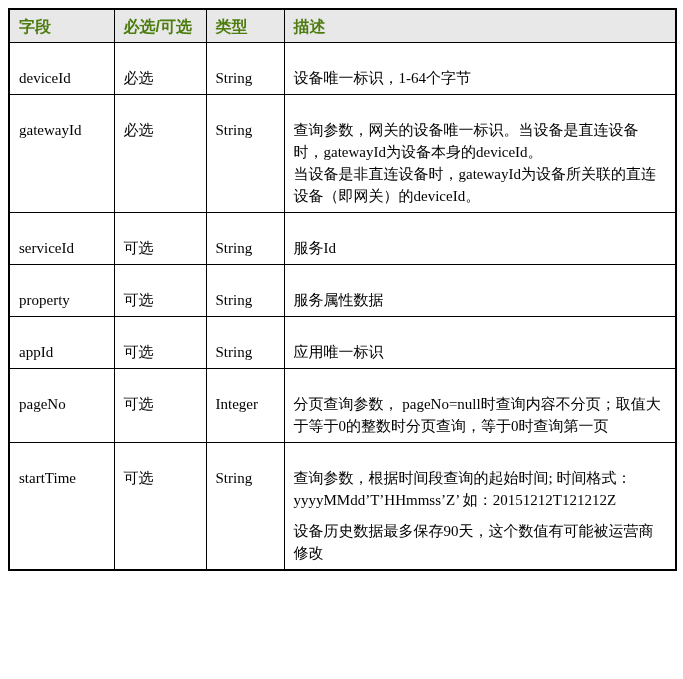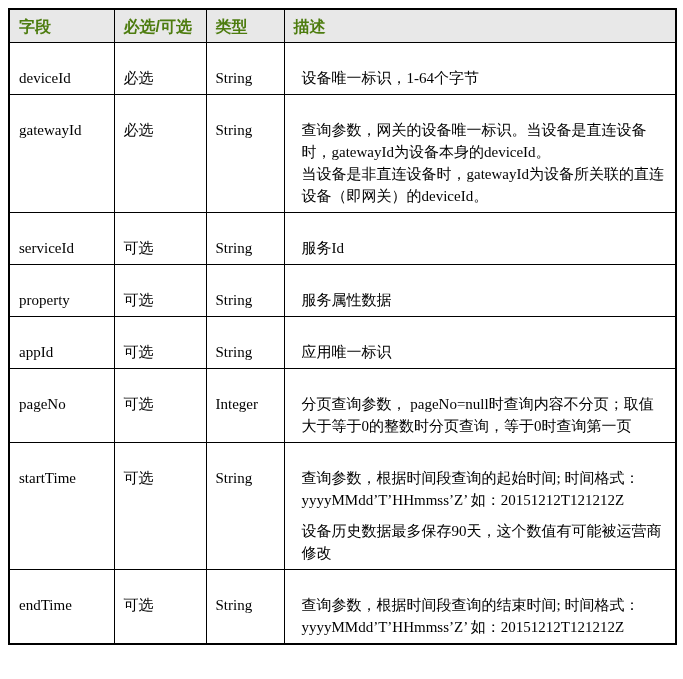--- a/index.html
+++ b/index.html
@@ -39,21 +39,21 @@
     padding: 7px 9px 5px 9px;
     color: #4d7c0f;
   }
   .doc-table td {
     font-size: 15px;
     line-height: 22px;
     padding: 24px 9px 5px 9px;
     background: #ffffff;
   }
   .doc-table td p {
-    margin: 0 0 9px 8px;
+    margin: 0 0 9px 0;
   }
   .doc-table td p:last-child {
     margin-bottom: 0;
   }
 </style>
 </head>
 <body style="background: rgb(255, 255, 255);">
 
 <table class="doc-table">
   <colgroup>
@@ -121,22 +121,14 @@
   </tr>
       <tr>
     <td class="col-field">startTime</td>
     <td class="col-required">可选</td>
     <td class="col-type">String</td>
     <td class="col-desc">
           <p>查询参数，根据时间段查询的起始时间; 时间格式：yyyyMMdd’T’HHmmss’Z’ 如：20151212T121212Z</p>
           <p>设备历史数据最多保存90天，这个数值有可能被运营商修改</p>
         </td>
   </tr>
-      <tr>
-    <td class="col-field">endTime</td>
-    <td class="col-required">可选</td>
-    <td class="col-type">String</td>
-    <td class="col-desc">
-          <p>查询参数，根据时间段查询的结束时间; 时间格式：yyyyMMdd’T’HHmmss’Z’ 如：20151212T121212Z</p>
-        </td>
-  </tr>
     </tbody>
 </table>
 
 </body></html>

